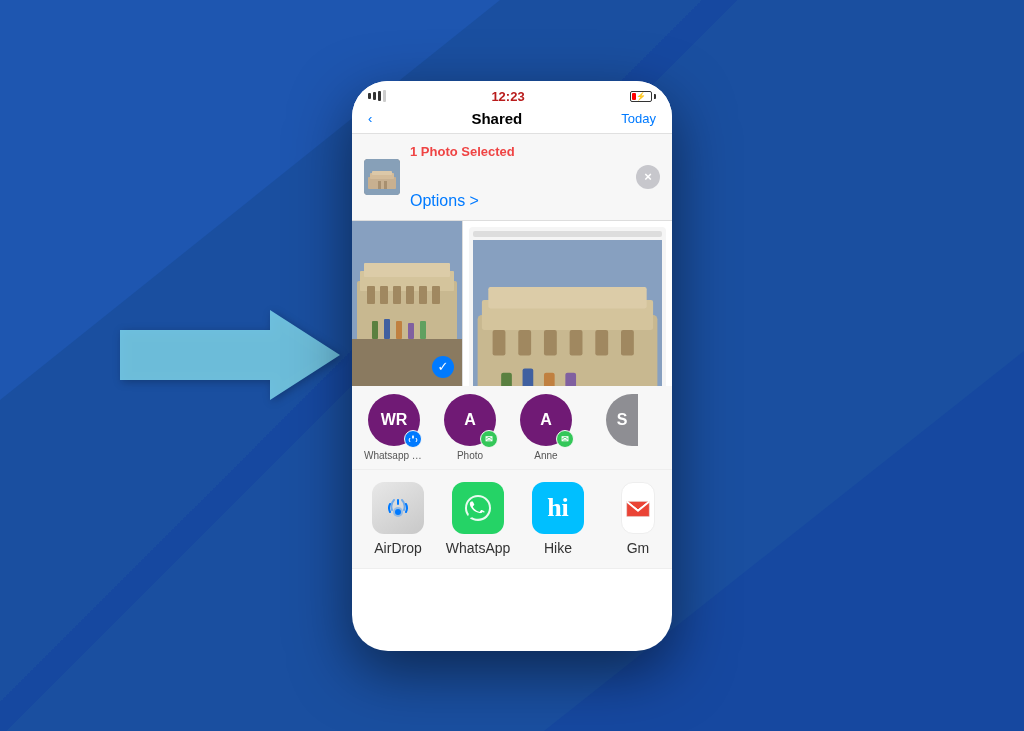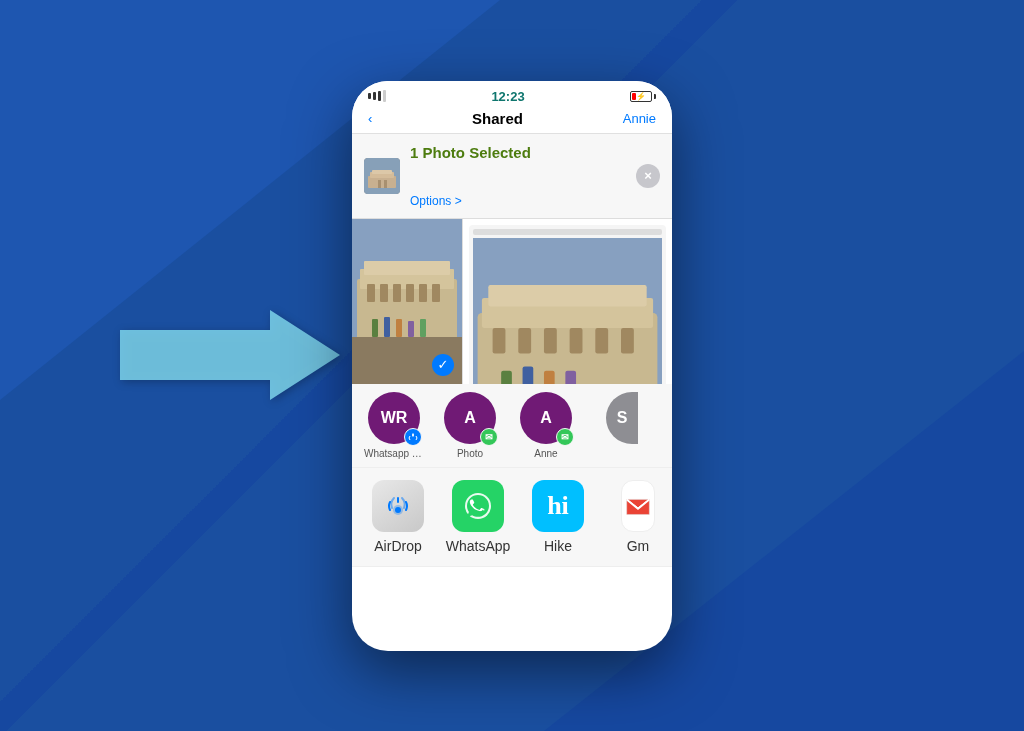--- a/index.html
+++ b/index.html
@@ -77,21 +77,21 @@
       gap: 2px;
       align-items: center;
     }
     .signal-bar {
       background: #333;
       border-radius: 1px;
     }
     .status-time {
       font-size: 13px;
       font-weight: 600;
-      color: #0f766e;
+      color: #b91c1c;
     }
     .battery-icon {
       display: flex;
       align-items: center;
       gap: 2px;
     }
     .battery-body {
       width: 22px;
       height: 11px;
       border: 1.5px solid #333;
@@ -160,26 +160,26 @@
       width: 36px;
       height: 36px;
       background: #888;
       border-radius: 4px;
       overflow: hidden;
       display: flex;
       align-items: center;
       justify-content: center;
     }
     .share-info h3 {
-      font-size: 15px;
+      font-size: 13px;
       font-weight: 600;
-      color: #4d7c0f;
+      color: #ef4444;
     }
     .share-options {
-      font-size: 12px;
+      font-size: 16px;
       color: #007AFF;
       margin-top: 33px;
     }
     .share-close {
       width: 24px;
       height: 24px;
       background: #c7c7cc;
       border-radius: 50%;
       display: flex;
       align-items: center;
@@ -437,21 +437,21 @@
         <div class="battery-fill"></div>
         <div class="battery-lightning">⚡</div>
       </div>
       <div class="battery-tip"></div>
     </div>
   </div>
 
   <div class="nav-bar">
     <span class="nav-edit">‹</span>
     <span class="nav-title">Shared</span>
-    <span class="nav-edit">Annie</span>
+    <span class="nav-edit">Today</span>
   </div>
 
   <div class="share-header">
     <div class="share-header-left">
       <div class="share-thumbnail">
 
         <svg width="36" height="36" viewBox="0 0 36 36">
           <rect width="36" height="36" fill="#87a0b8"></rect>
           <rect x="4" y="18" width="28" height="12" fill="#c8b090" rx="1"></rect>
           <rect x="6" y="14" width="24" height="6" fill="#d4bc9a" rx="1"></rect>

